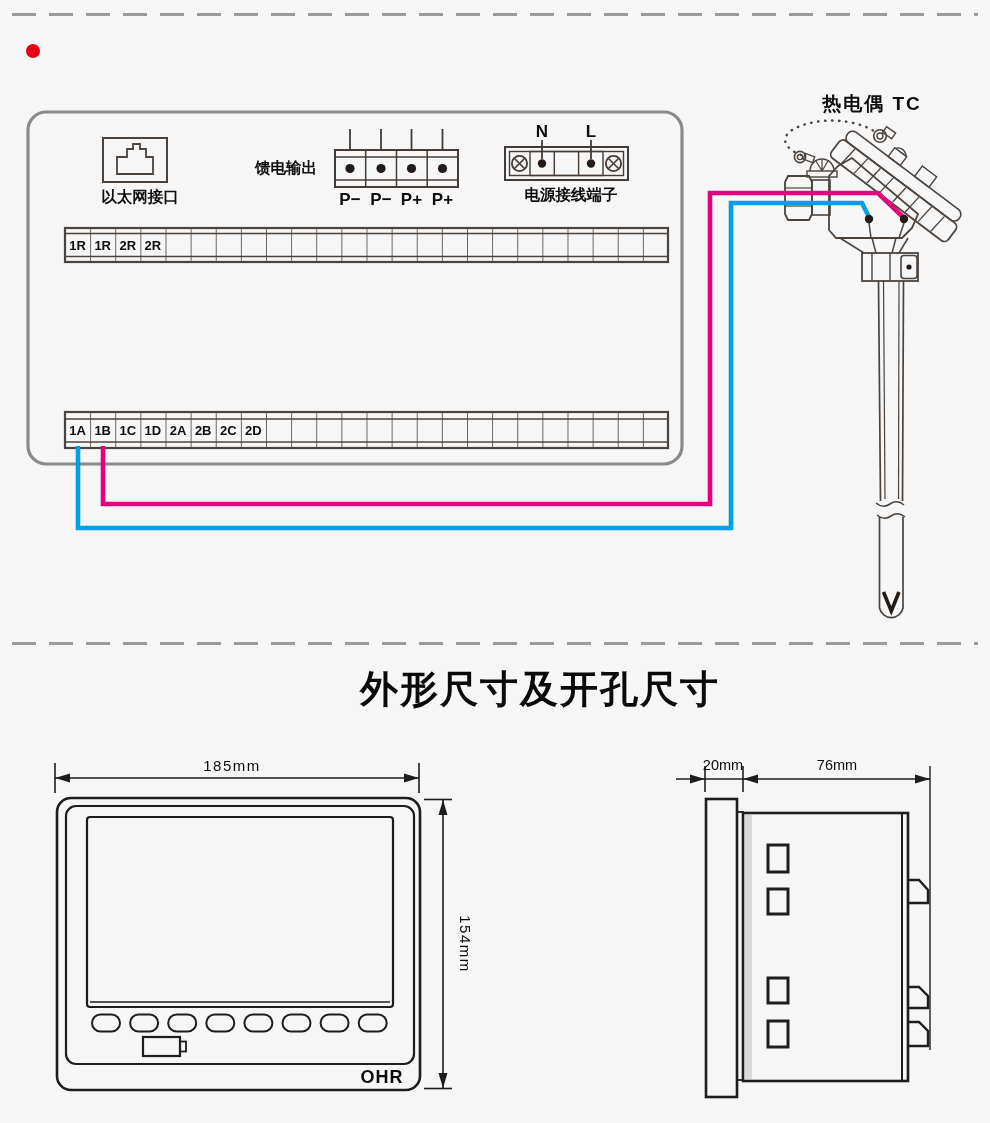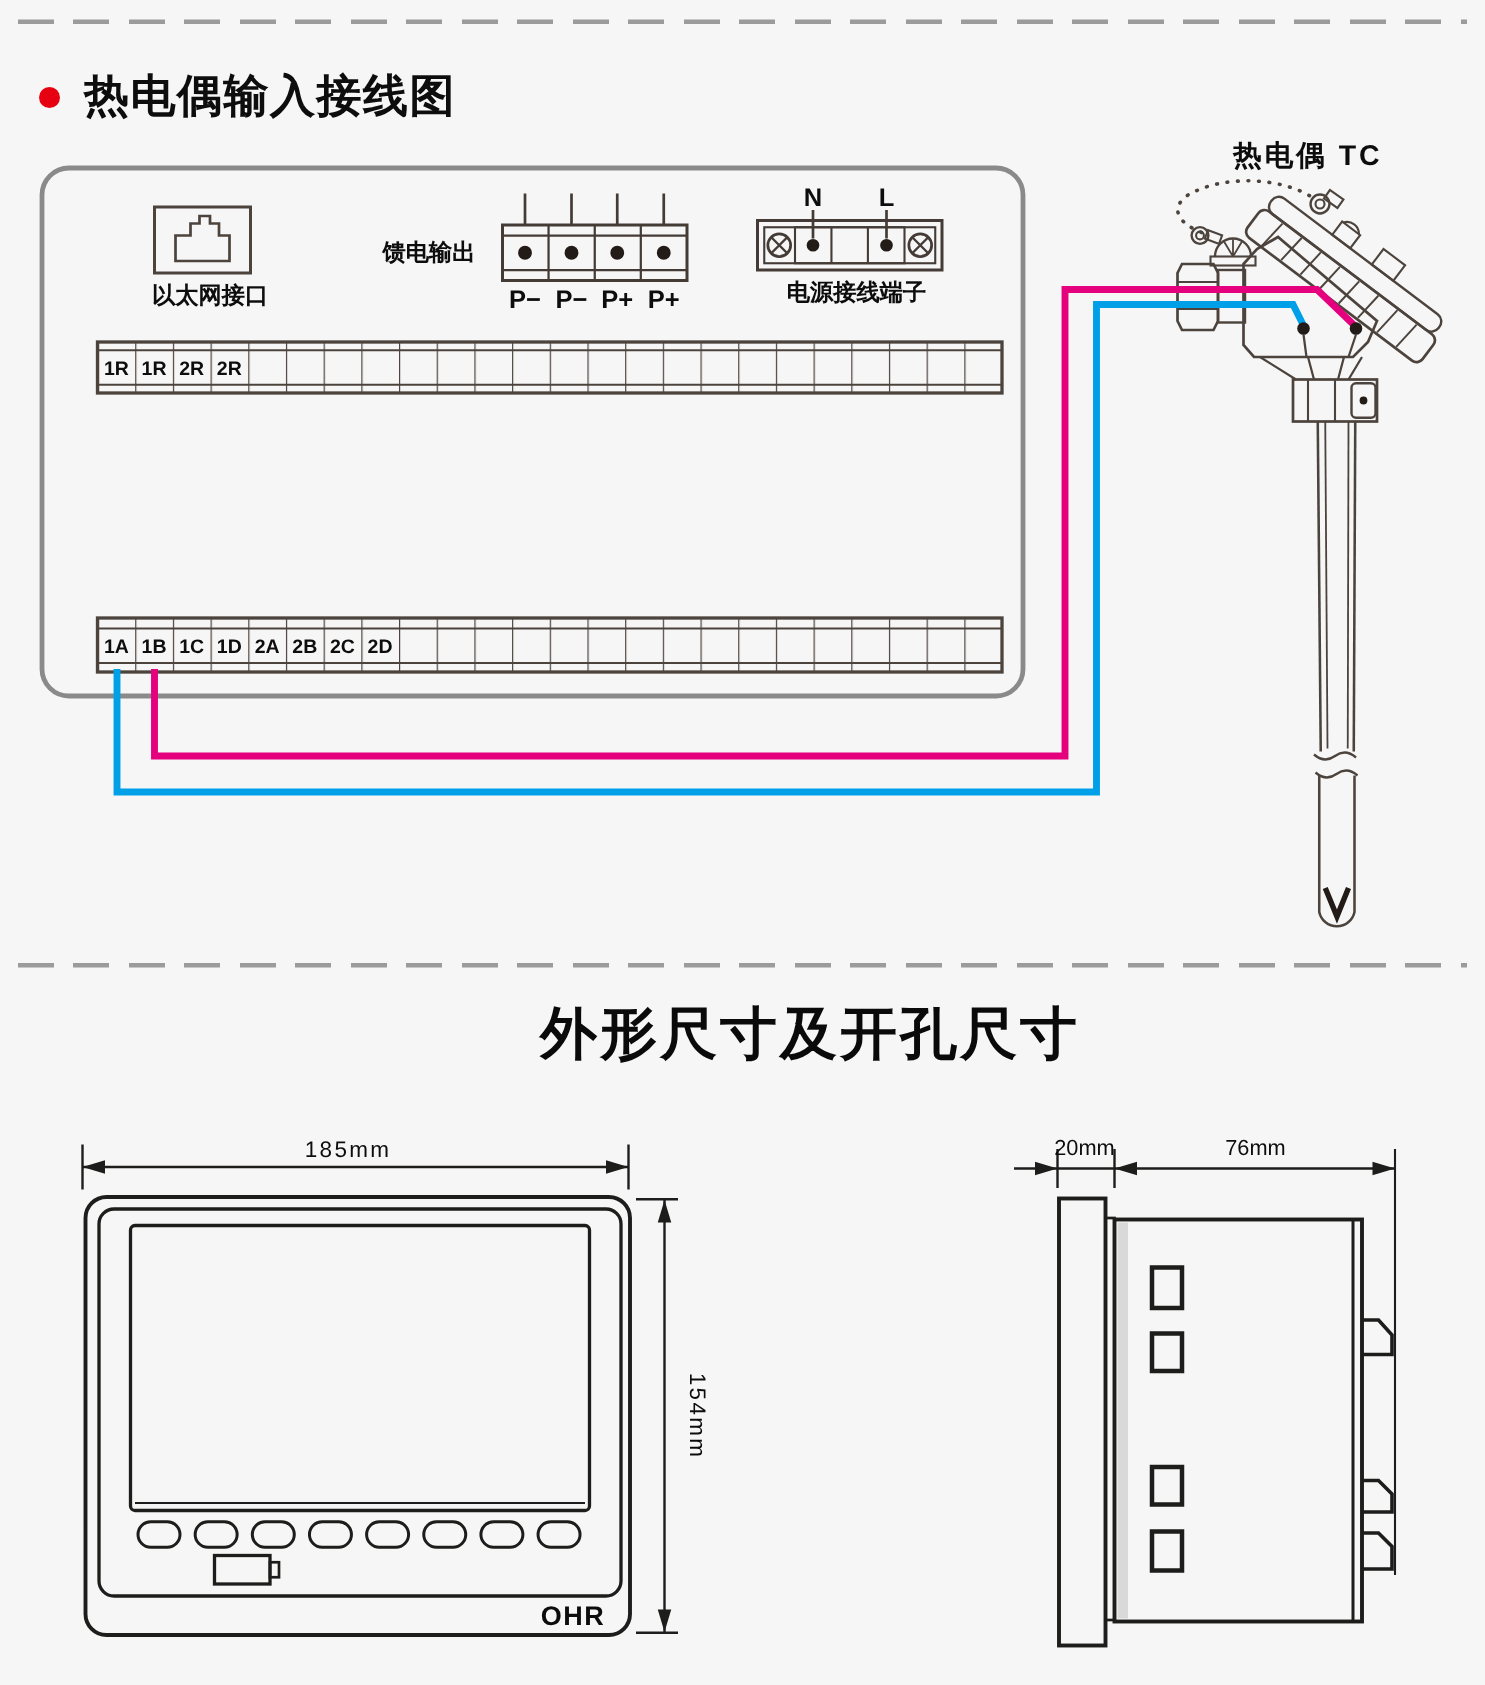--- a/index.html
+++ b/index.html
@@ -33,21 +33,20 @@
   .tc{font-size:19px;font-weight:700;letter-spacing:2px;}
 </style>
 </head>
 <body>
 
 <div class="dashline" id="dash-top"></div>
 <div class="dashline" id="dash-mid"></div>
 
 <div class="sec1-header">
   <span class="bullet"></span>
-  <span class="sec1-title">热电偶输入接线图</span>
 </div>
 
 <div class="sec2-title">外形尺寸及开孔尺寸</div>
 
 <svg width="990" height="1123" viewBox="0 0 990 1123">
 
   <g stroke-linejoin="miter">
 
     <rect x="28" y="112" width="654" height="352" rx="18" fill="none" stroke="#8a8a8a" stroke-width="3.2"></rect>
 

